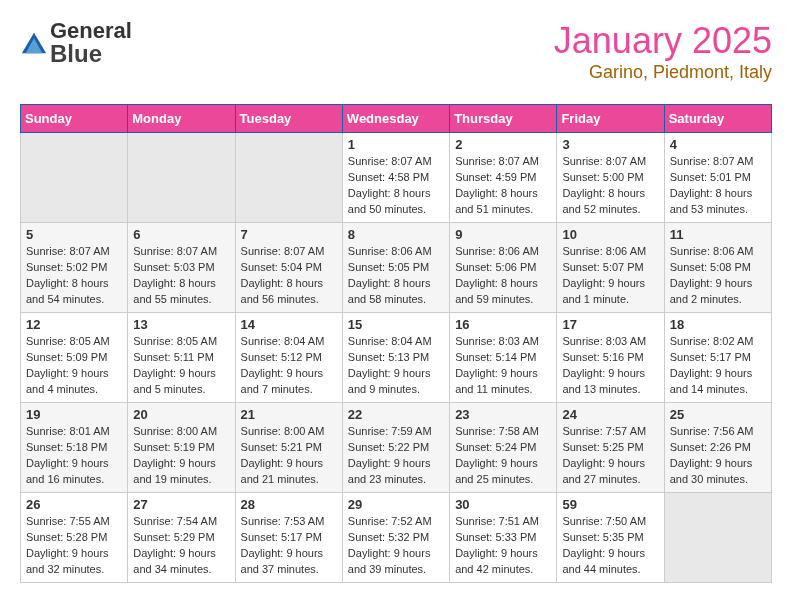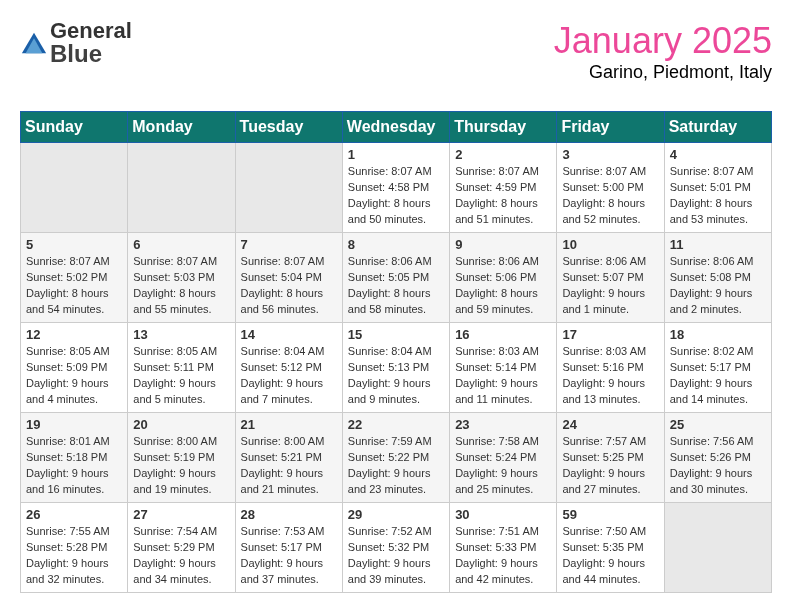--- a/index.html
+++ b/index.html
@@ -7,21 +7,21 @@
       font-family: Arial, sans-serif;
       background: #fff;
       width: 792px;
       min-height: 612px;
       padding: 20px;
     }
     .header {
       display: flex;
       align-items: flex-start;
       justify-content: space-between;
-      margin-bottom: 28px;
+      margin-bottom: 21px;
     }
     .logo {
       display: flex;
       align-items: center;
     }
     .logo-text {
       display: flex;
       flex-direction: column;
       line-height: 1;
     }
@@ -43,32 +43,32 @@
     .title-block {
       text-align: right;
     }
     .month-title {
       font-size: 36px;
       color: #ec4899;
       font-weight: normal;
     }
     .subtitle {
       font-size: 18px;
-      color: #000000;
+      color: #a16207;
       font-weight: normal;
     }
     table {
       width: 100%;
       border-collapse: collapse;
       table-layout: fixed;
     }
     thead th {
-      background: #0f766e;
+      background: #ec4899;
       color: #fff;
-      font-size: 16px;
+      font-size: 13px;
       padding: 6px 4px;
       text-align: left;
       border: 1px solid #1a5fa8;
     }
     tbody td {
       border: 1px solid #ccc;
       vertical-align: top;
       padding: 4px 5px;
       font-size: 10.5px;
       color: #333;
@@ -302,21 +302,21 @@
         <td>
           <div class="day-number">24</div>
           <div class="day-info" style="white-space: pre-line;">Sunrise: 7:57 AM
 Sunset: 5:25 PM
 Daylight: 9 hours
 and 27 minutes.</div>
         </td>
         <td>
           <div class="day-number">25</div>
           <div class="day-info" style="white-space: pre-line;">Sunrise: 7:56 AM
-Sunset: 5:26 PM
+Sunset: 2:26 PM
 Daylight: 9 hours
 and 30 minutes.</div>
         </td>
       </tr>
       <tr>
         <td>
           <div class="day-number">26</div>
           <div class="day-info" style="white-space: pre-line;">Sunrise: 7:55 AM
 Sunset: 5:28 PM
 Daylight: 9 hours

